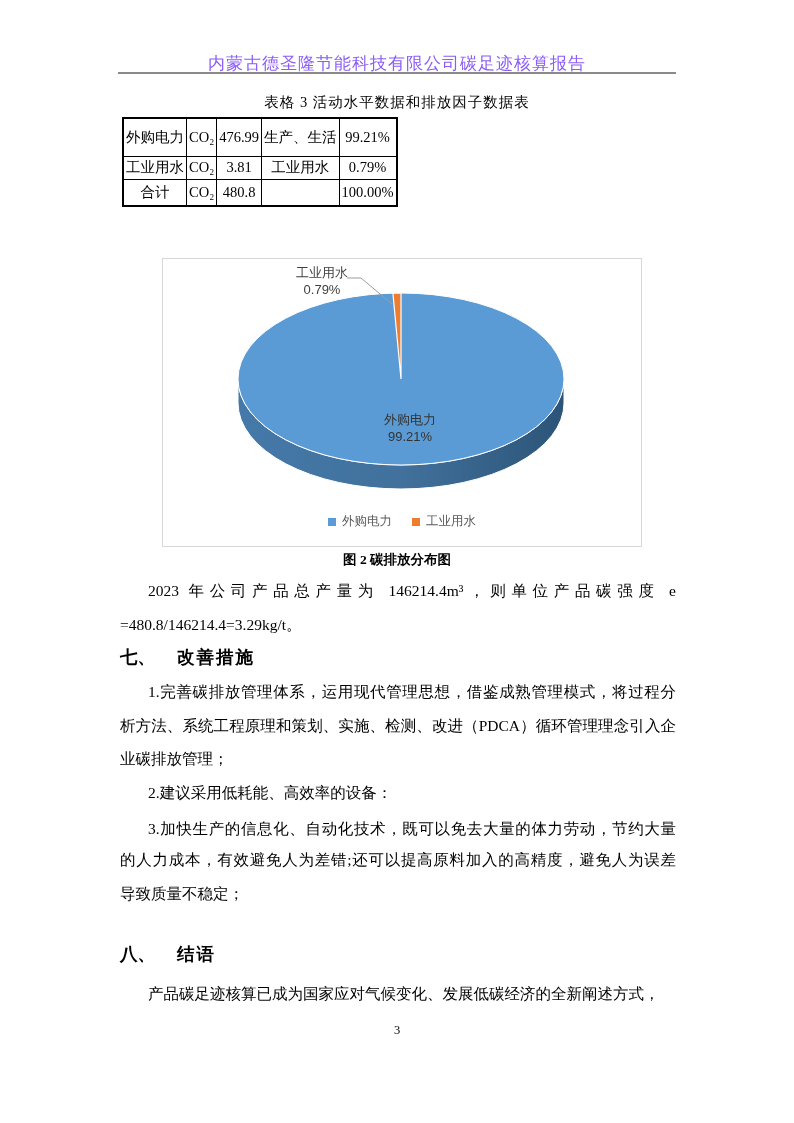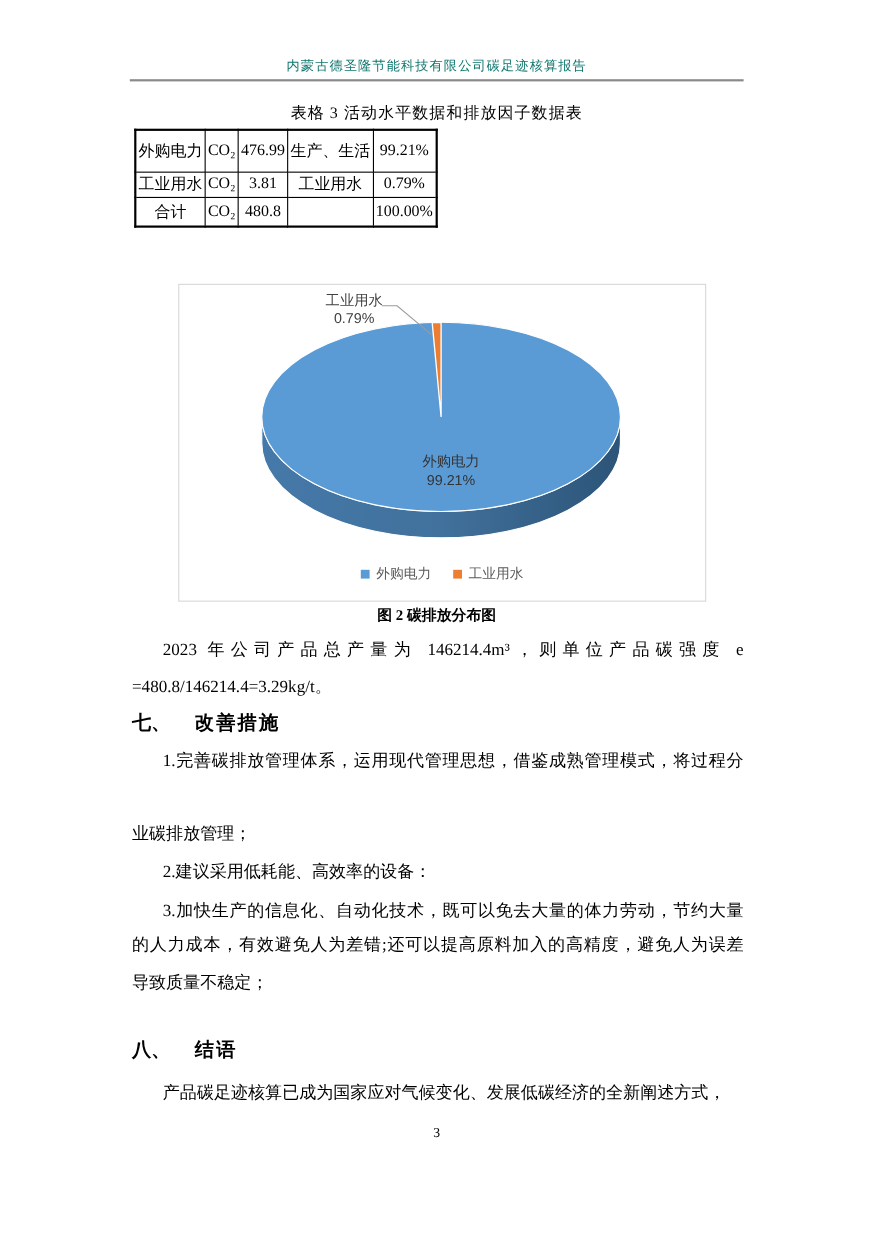--- a/index.html
+++ b/index.html
@@ -7,21 +7,21 @@
   body { font-family: "Liberation Serif", "DejaVu Serif", serif; color:#000; }
   .page {
     position: relative;
     width: 794px; height: 1123px;
     background: #fff;
     overflow: hidden;
   }
   
   .running-header {
     position: absolute; left: 118px; top: 52px; width: 558px;
-    text-align: center; font-size: 12px; color: #0f766e;
+    text-align: center; font-size: 17px; color: #8b5cf6;
     letter-spacing: 1px;
   }
   .header-rule {
     position: absolute; left: 118px; top: 72px; width: 558px; height: 2px;
     background: #8a8a8a;
   }
   
   .table-title {
     position: absolute; left: 118px; top: 93px; width: 558px;
     text-align: center; font-size: 14.5px; letter-spacing: 1px;
@@ -164,20 +164,21 @@
   <div class="figure-caption">图 2 碳排放分布图</div>
 
   <div class="bl ind just" style="top:574px">2023 年公司产品总产量为 146214.4m³，则单位产品碳强度 e</div>
   <div class="bl" style="top:607.6px">=480.8/146214.4=3.29kg/t。</div>
 
   <div class="heading" style="top:644px">
     <span class="h-num">七、</span><span class="h-title">改善措施</span>
   </div>
 
   <div class="bl ind just" style="top:675px">1.完善碳排放管理体系，运用现代管理思想，借鉴成熟管理模式，将过程分</div>
+  <div class="bl just" style="top:708.6px">析方法、系统工程原理和策划、实施、检测、改进（PDCA）循环管理理念引入企</div>
   <div class="bl" style="top:742.2px">业碳排放管理；</div>
   <div class="bl ind" style="top:775.8px">2.建议采用低耗能、高效率的设备：</div>
   <div class="bl ind just" style="top:812px">3.加快生产的信息化、自动化技术，既可以免去大量的体力劳动，节约大量</div>
   <div class="bl just" style="top:843px">的人力成本，有效避免人为差错;还可以提高原料加入的高精度，避免人为误差</div>
   <div class="bl" style="top:876.6px">导致质量不稳定；</div>
 
   <div class="heading" style="top:941px">
     <span class="h-num">八、</span><span class="h-title">结语</span>
   </div>
 

